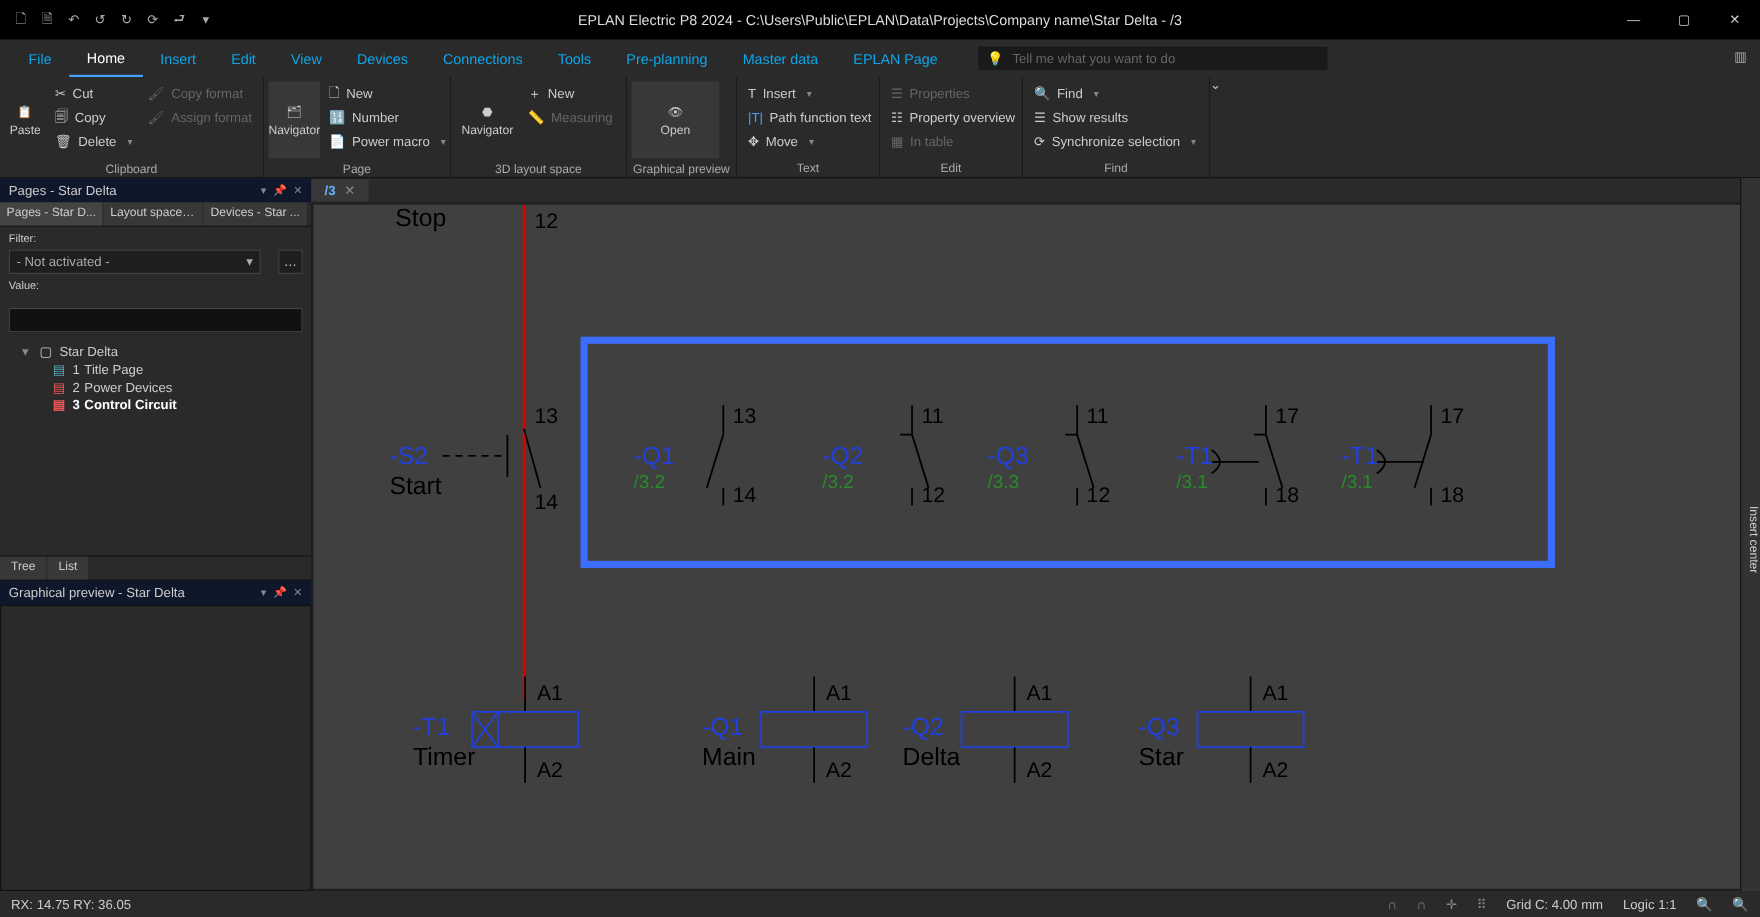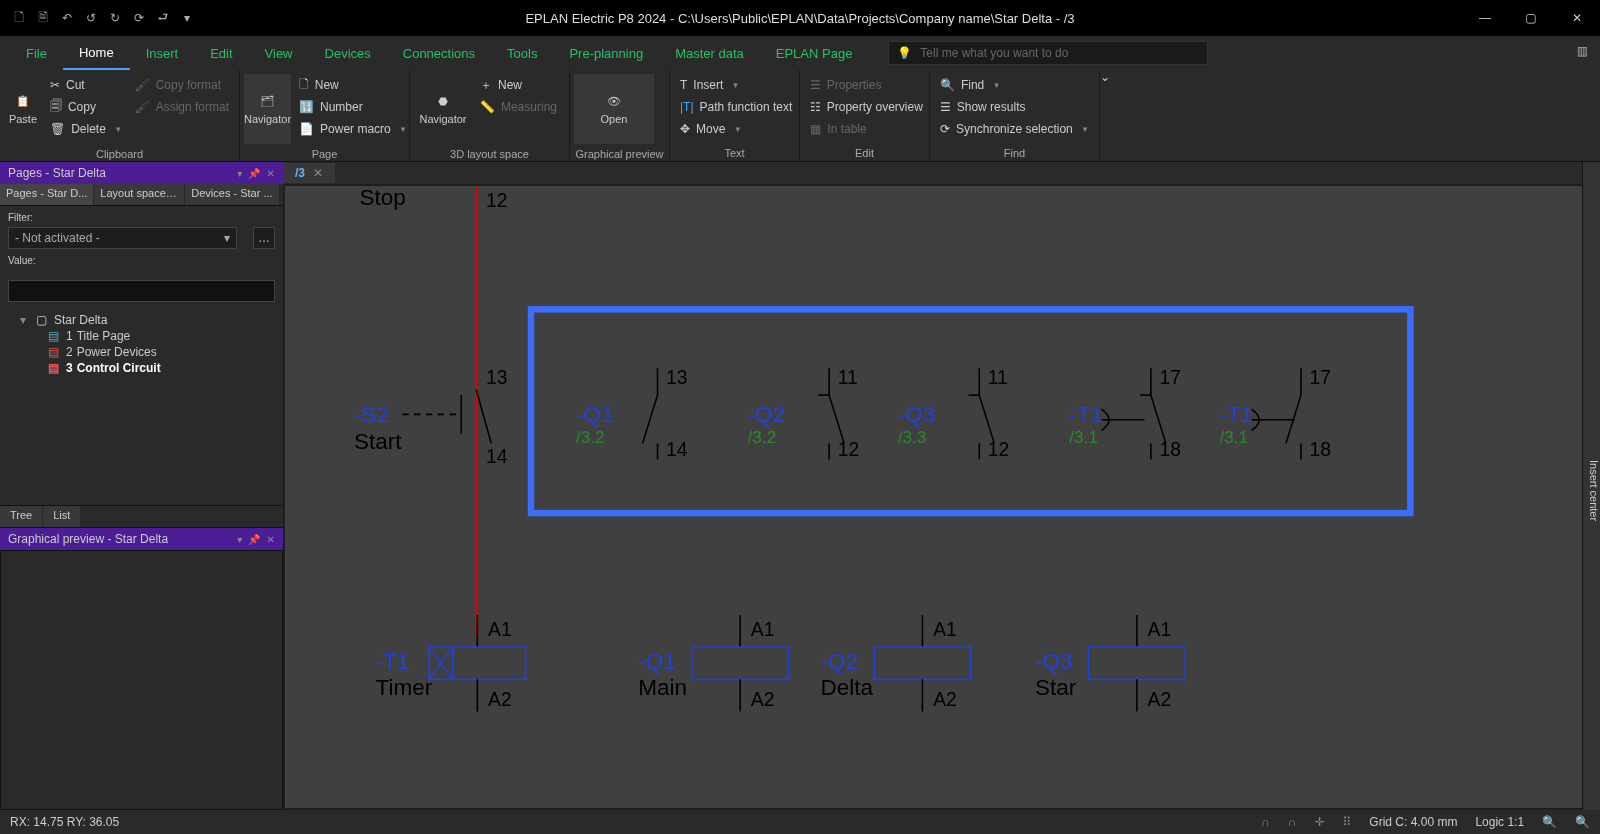--- a/index.html
+++ b/index.html
@@ -8,42 +8,42 @@
 
 .titlebar { height: 36px; background: #000; display: flex; align-items: center; position: relative; }
 .titlebar .qat { display: flex; gap: 6px; padding: 0 10px; }
 .titlebar .qat .q { width: 18px; height: 18px; display: flex; align-items: center; justify-content: center; color: #aaa; }
 .titlebar .title { position: absolute; left: 50%; transform: translateX(-50%); color: #ddd; font-size: 13px; }
 .titlebar .wctrl { margin-left: auto; display: flex; }
 .titlebar .wctrl div { width: 46px; height: 36px; display: flex; align-items: center; justify-content: center; color: #ccc; }
 
 
 .menubar { height: 34px; background: #2a2a2a; display: flex; align-items: center; padding: 0 10px; gap: 0; position: relative;}
-.menubar .mitem { padding: 8px 16px; color: #22c55e; font-size: 13px; }
+.menubar .mitem { padding: 8px 16px; color: #0ea5e9; font-size: 13px; }
 .menubar .mitem.active { color: #fff; border-bottom: 2px solid #47a0ff; }
 .menubar .search { margin-left: 20px; background: #1a1a1a; border: 1px solid #333; height: 24px; width: 320px; display:flex; align-items:center; padding:0 8px; color:#666; gap:8px;}
 .menubar .right-icon { position:absolute; right:12px; top:8px; color:#aaa; }
 
 
 .ribbon { height: 92px; background: #2a2a2a; display: flex; border-bottom: 1px solid #111; }
 .rgroup { border-right: 1px solid #1a1a1a; display: flex; flex-direction: column; }
 .rgroup .content { flex: 1; display: flex; align-items: flex-start; padding: 4px; gap: 2px; }
 .rgroup .glabel { text-align: center; font-size: 11px; color: #aaa; padding-bottom: 2px; }
 .bigbtn { width: 58px; height: 70px; display: flex; flex-direction: column; align-items: center; justify-content: center; gap: 4px; color: #ccc; font-size: 11px; }
 .bigbtn.dark { background: #383838; width: 62px; }
 .smbtn { height: 22px; display: flex; align-items: center; gap: 6px; padding: 0 6px; color: #ccc; font-size: 12px; white-space: nowrap; }
 .smbtn.dim { color: #666; }
 .col { display: flex; flex-direction: column; }
 .icon16 { width: 16px; height: 16px; display: inline-flex; align-items:center; justify-content:center; }
 .chev::after { content: "▾"; font-size: 9px; margin-left: 4px; color:#888;}
 
 
 .main { display: flex; height: calc(834px - 36px - 34px - 92px - 24px); }
 .left { width: 283px; background: #2a2a2a; display: flex; flex-direction: column; }
-.panel-head { height: 22px; background: #4c1d95; display: flex; align-items: center; padding: 0 8px; font-size: 12px; color: #ccc; gap: 24px; }
+.panel-head { height: 22px; background: #0f172a; display: flex; align-items: center; padding: 0 8px; font-size: 12px; color: #ccc; gap: 24px; }
 .panel-head .ctrls { margin-left: auto; display: flex; gap: 6px; color: #888; font-size: 10px; }
 .subtabs { height: 22px; background: #2a2a2a; display: flex; border-bottom: 1px solid #111;}
 .subtabs .st { padding: 3px 6px; font-size: 11px; background:#383838; color:#ccc; margin-right:1px; overflow:hidden; text-overflow:ellipsis; white-space:nowrap;}
 .subtabs .st.first{ background:#444;}
 .filter-area { padding: 6px 8px; }
 .filter-area .lbl { font-size: 10px; color: #ccc; margin-bottom: 4px; display:block;}
 .filter-row { display: flex; gap: 16px; }
 .filter-row .sel { flex: 1; background: #1e1e1e; border: 1px solid #444; height: 22px; display:flex; align-items:center; padding:0 6px; color:#aaa; font-size:12px; justify-content:space-between;}
 .filter-row .more { width: 22px; height: 22px; background: #1e1e1e; border: 1px solid #444; display:flex; align-items:center; justify-content:center;}
 .val-input { width: calc(100% - 16px); margin: 4px 8px; height: 22px; background: #111; border: 1px solid #444; }

